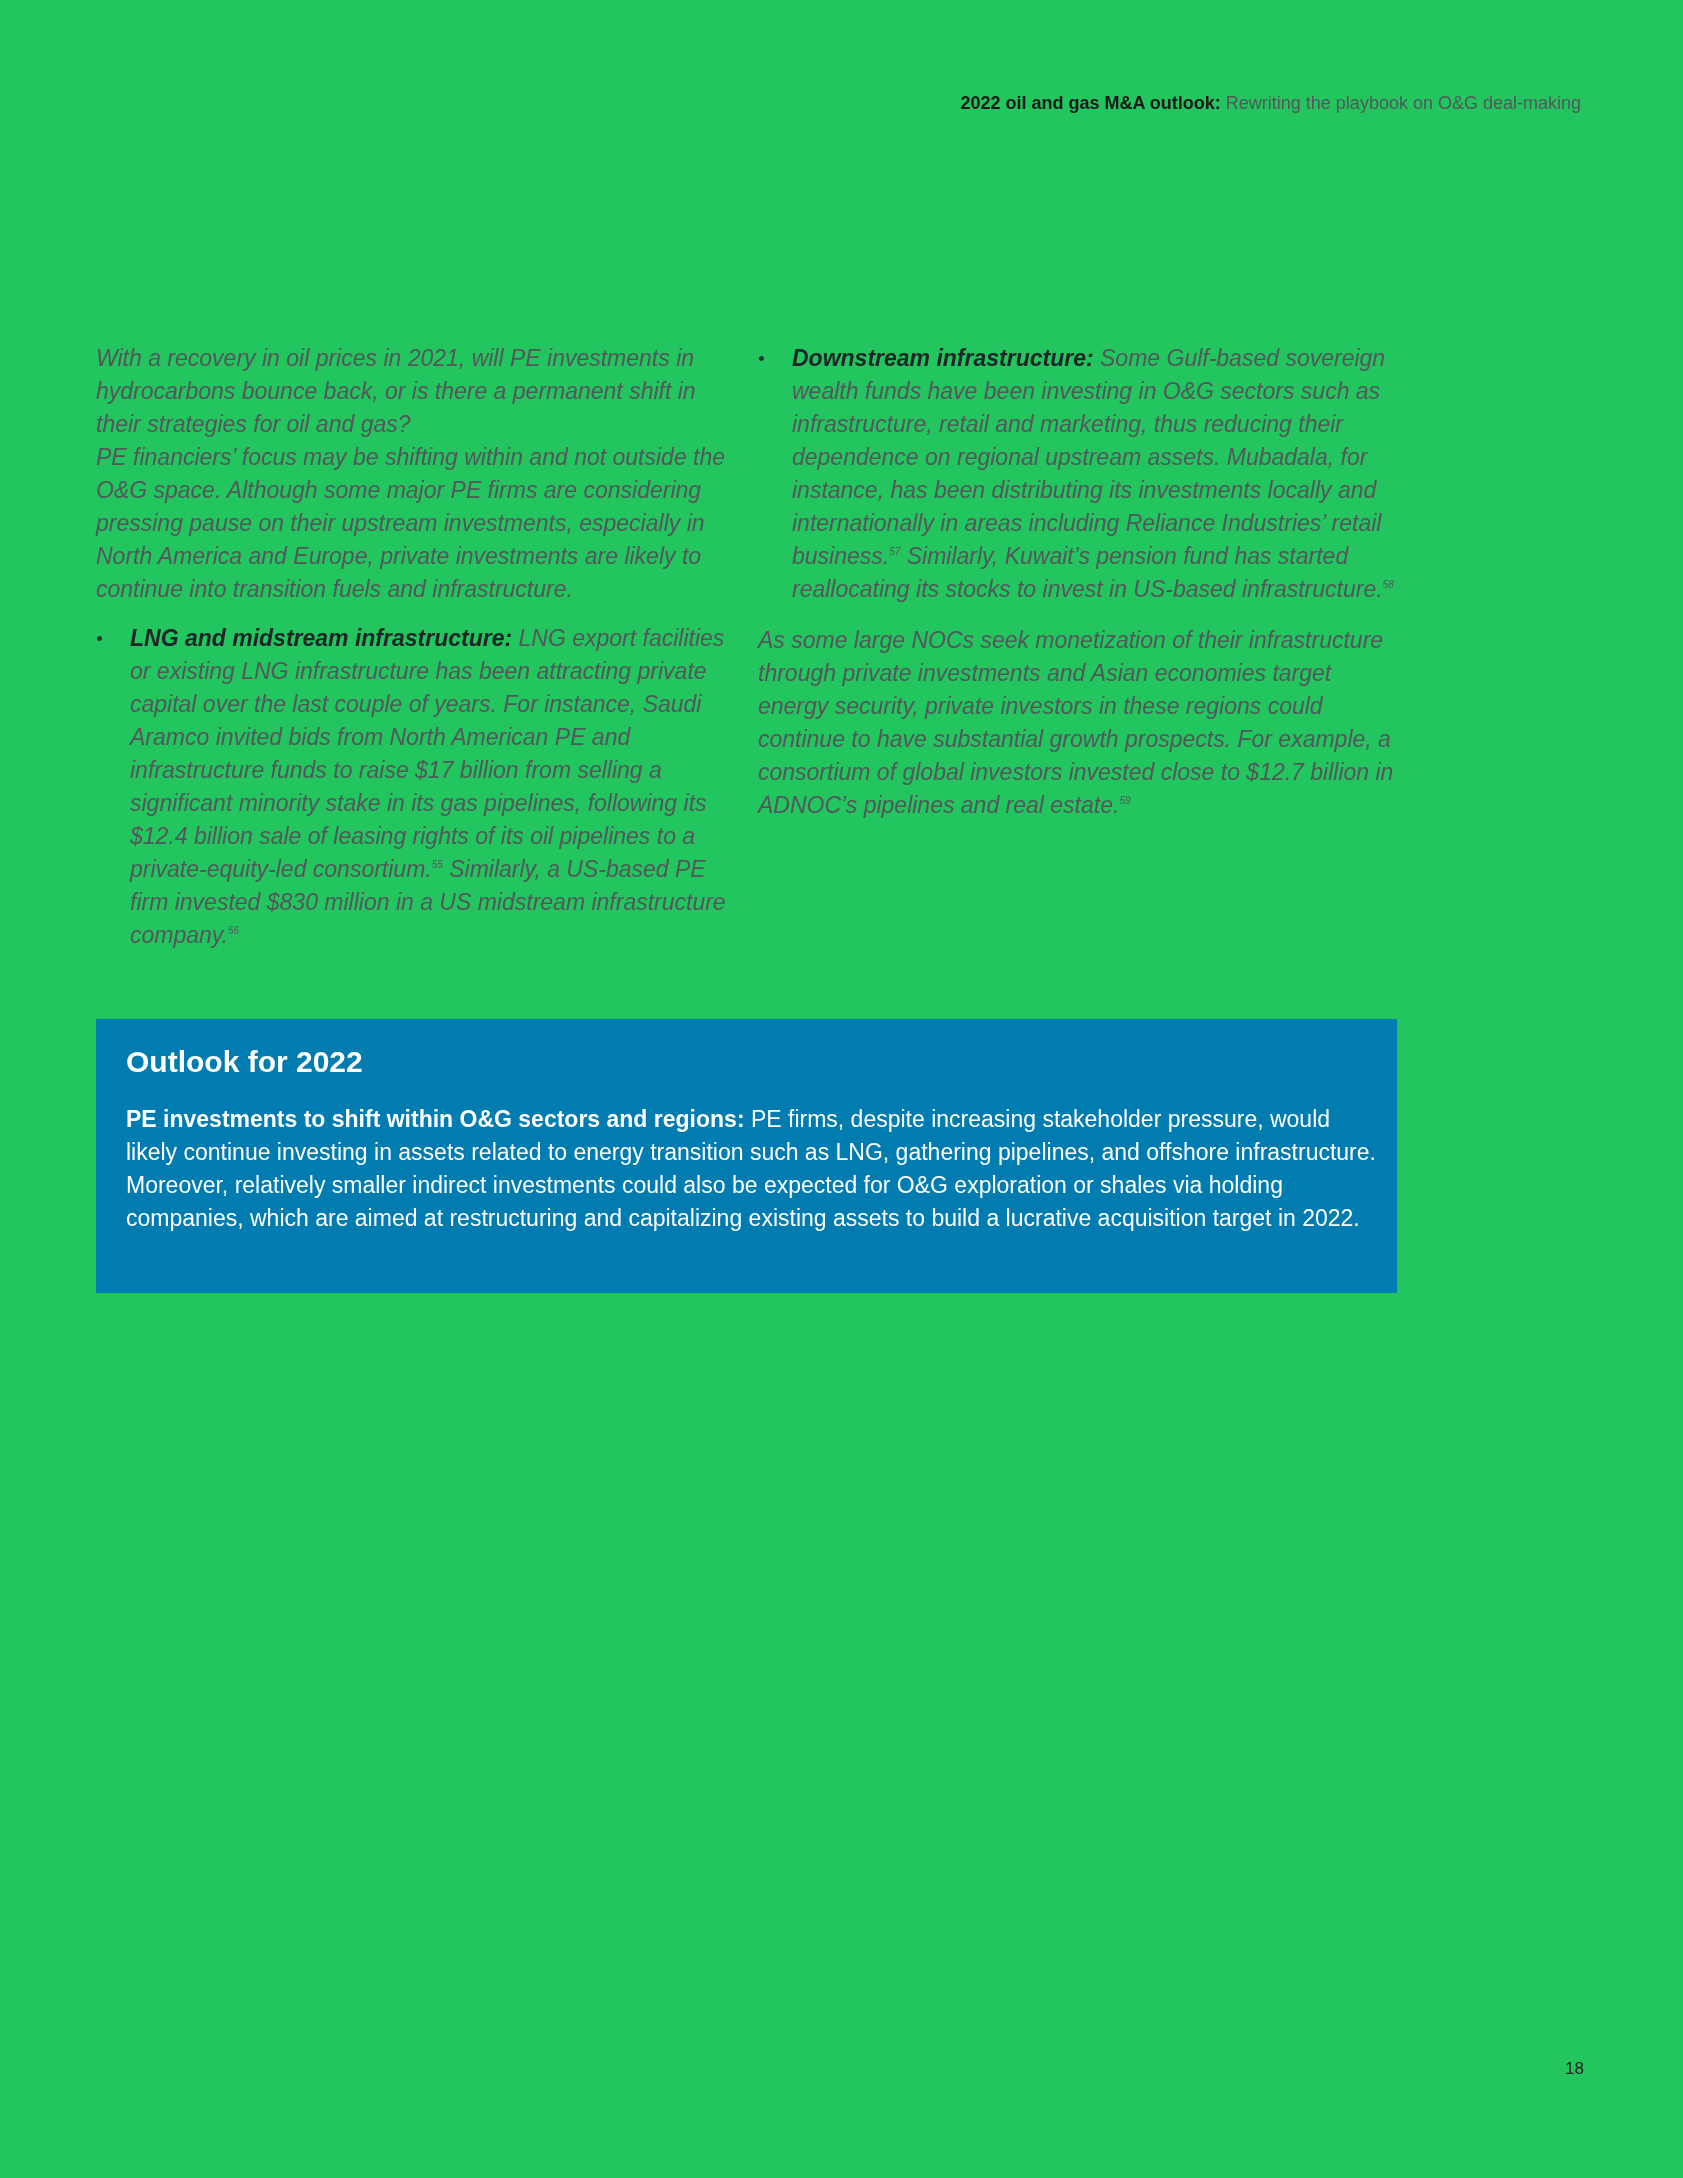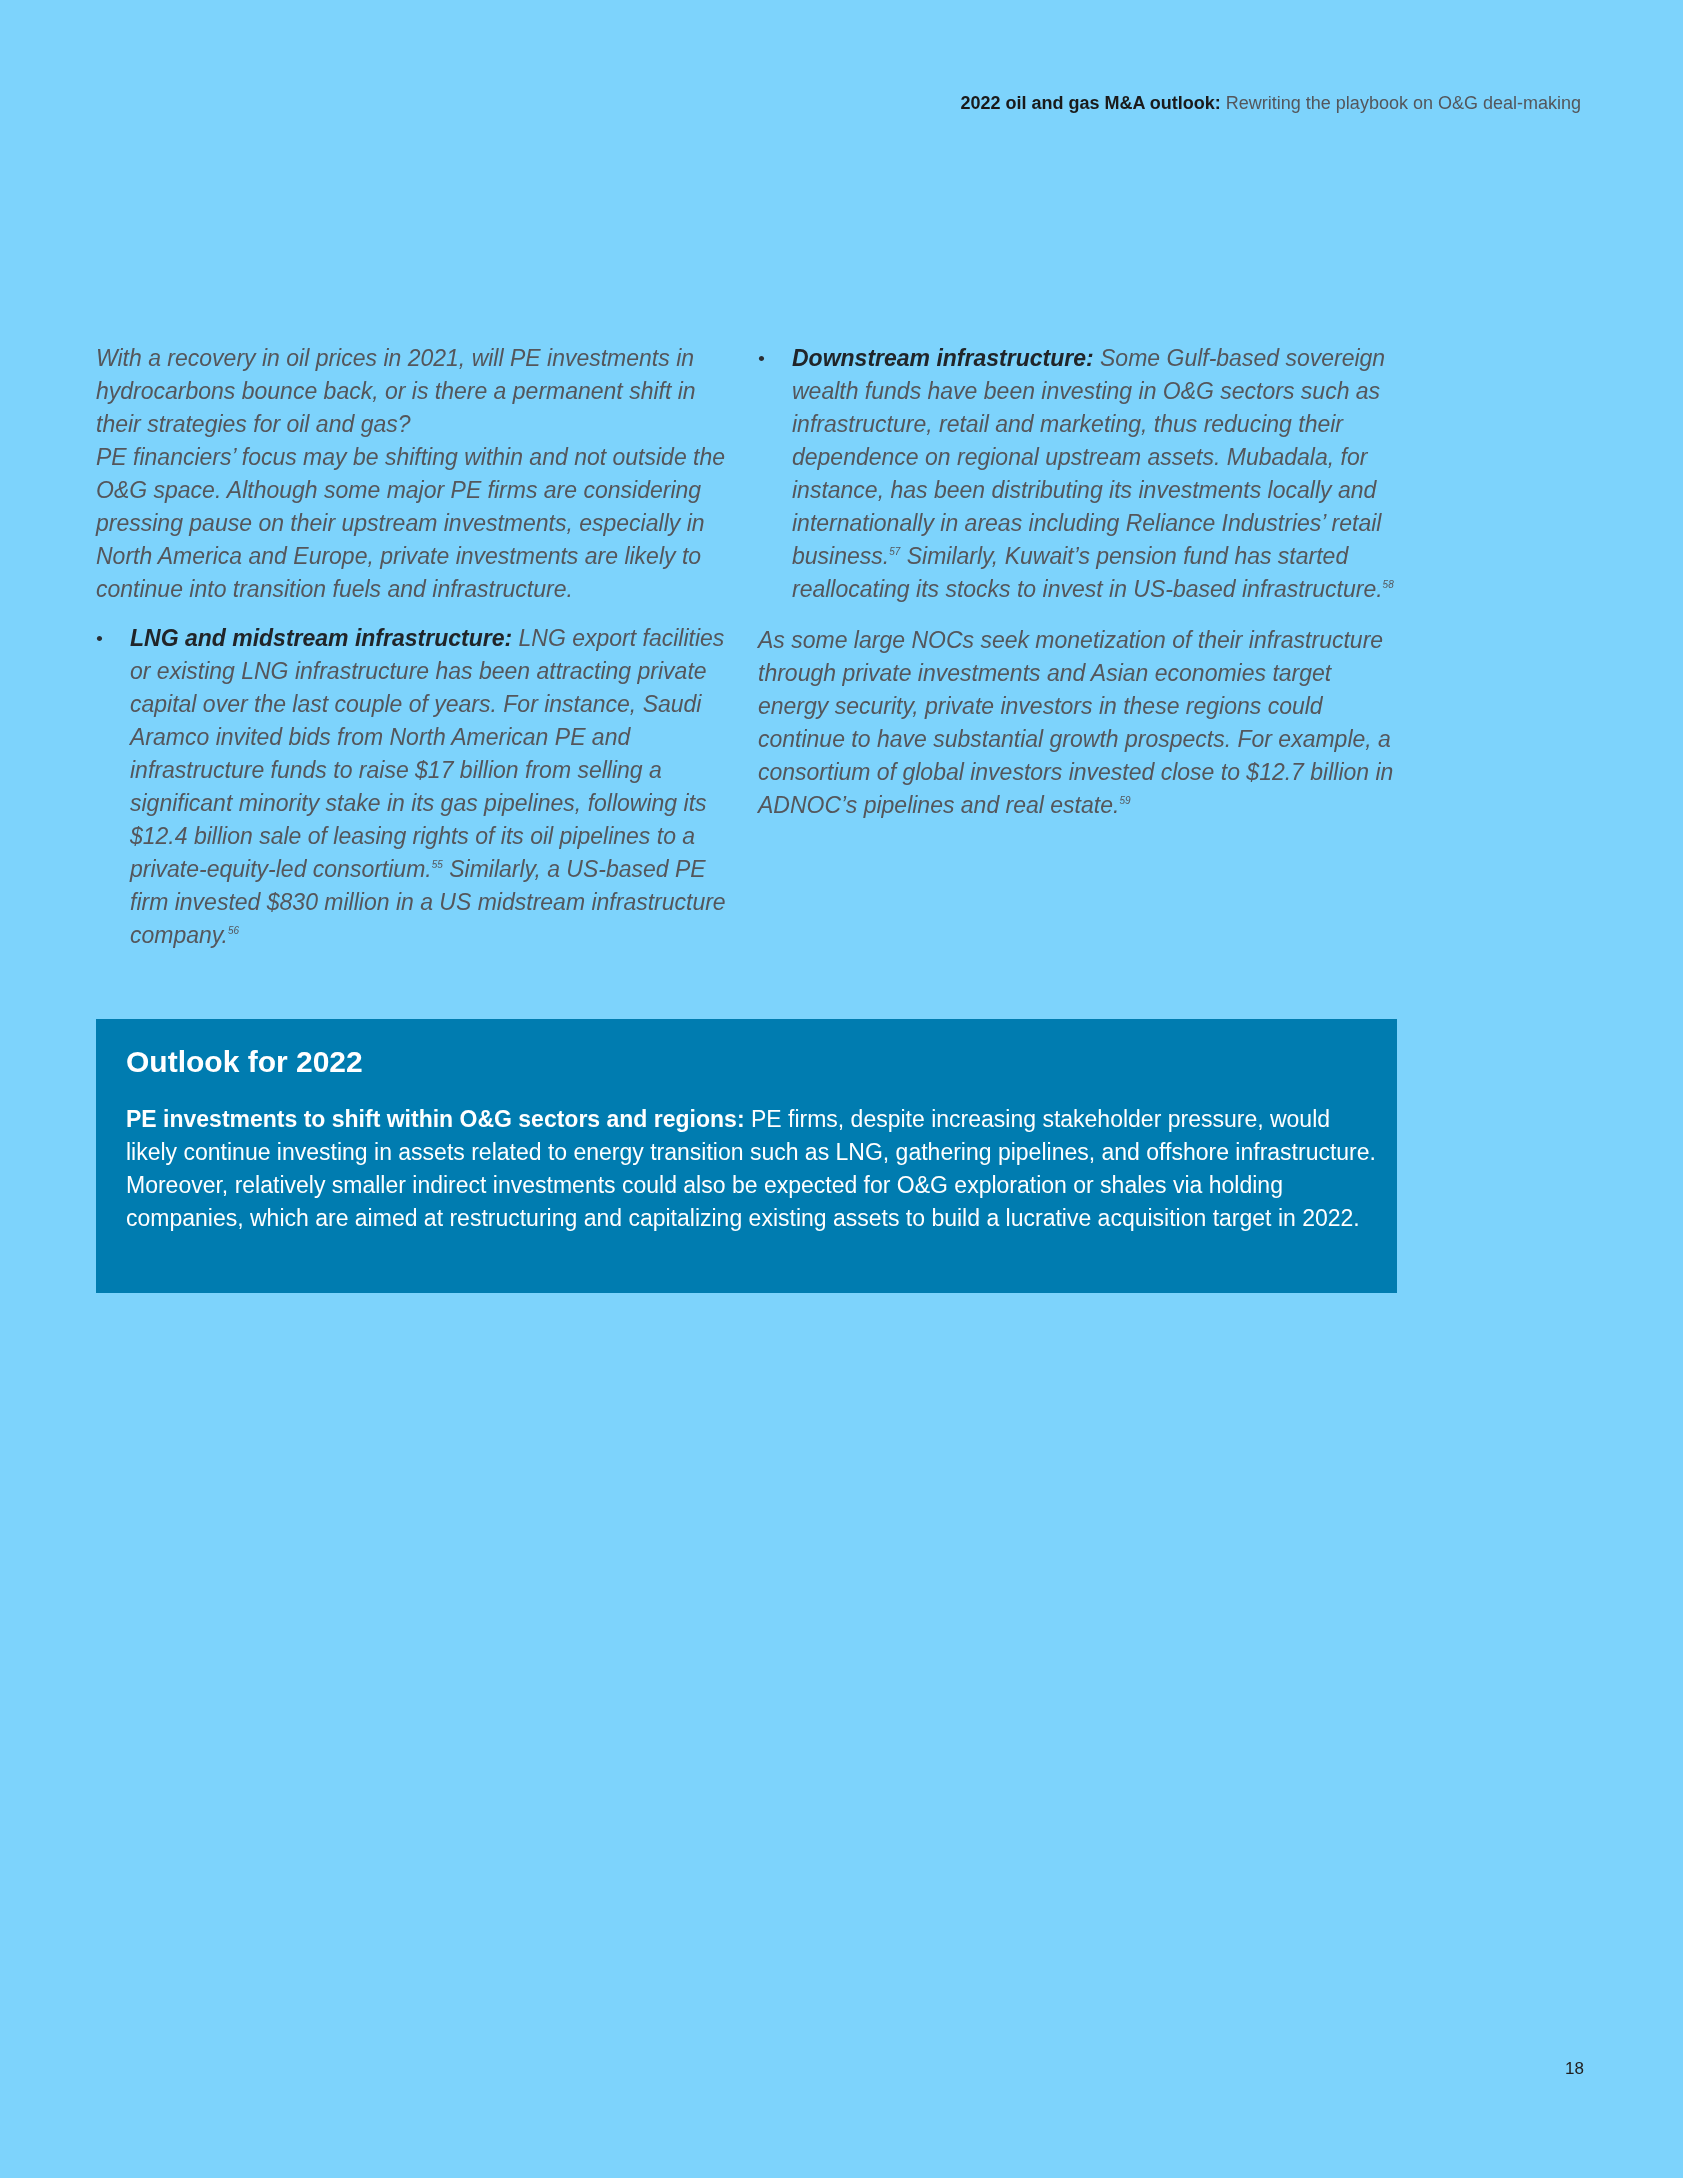--- a/index.html
+++ b/index.html
@@ -1,21 +1,21 @@
 <!DOCTYPE html>
 <html><head>
 <meta charset="utf-8">
 <style>
   * { margin: 0; padding: 0; box-sizing: border-box; }
   html, body { background: #e8e8e8; }
   .page {
     position: relative;
     width: 1683px;
     height: 2178px;
-    background: #7dd3fc;
+    background: #22c55e;
     font-family: "Liberation Sans", sans-serif;
     overflow: hidden;
     margin: 0 auto;
   }
   .running-header {
     position: absolute;
     top: 91px;
     right: 102px;
     font-size: 18px;
     line-height: 24px;

